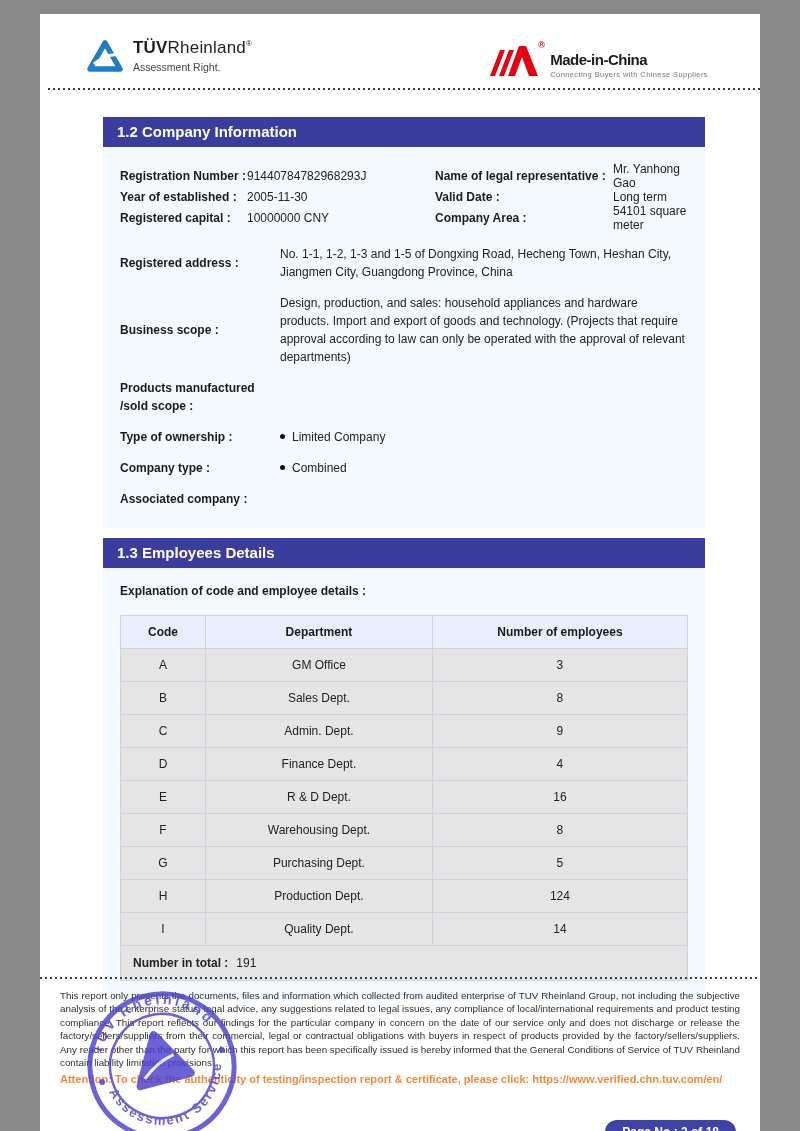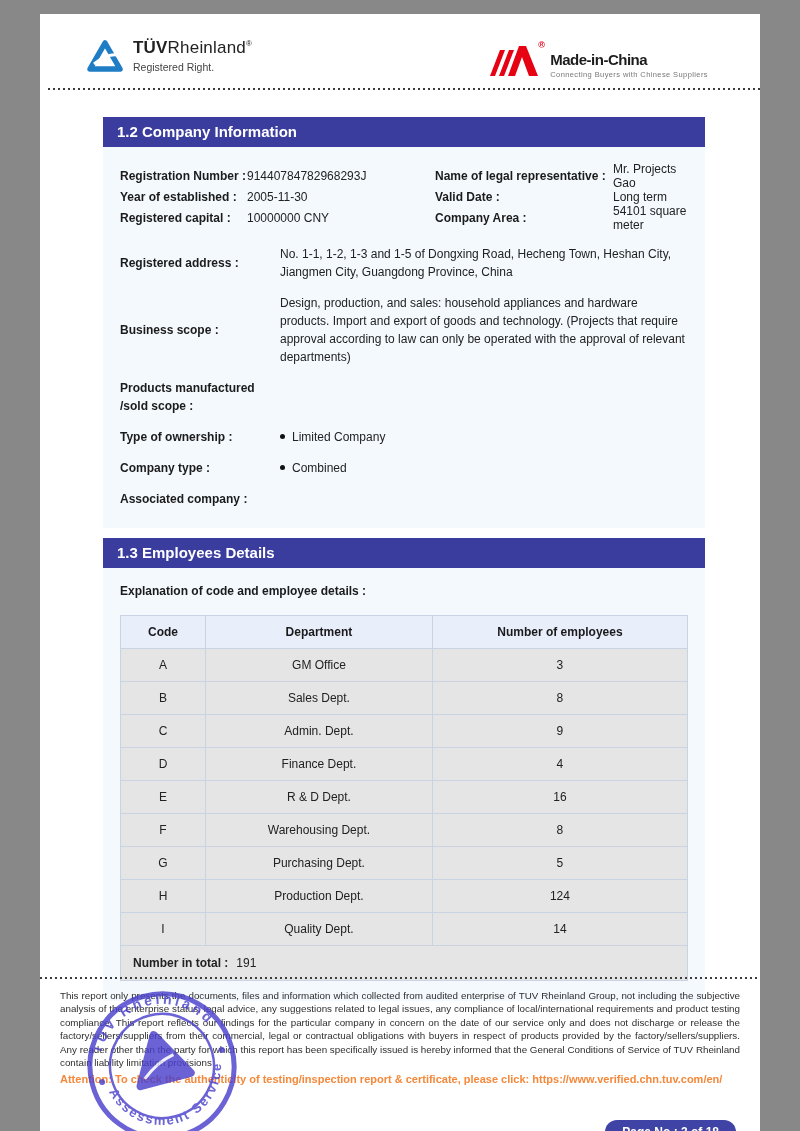--- a/index.html
+++ b/index.html
@@ -66,21 +66,21 @@
 <div class="page">
 
   <div class="doc-header">
     <div class="tuv-block">
       <svg width="38" height="36" viewBox="0 0 38 36">
         <path d="M19 5 L34 31 L4 31 Z" fill="none" stroke="#1f7dc5" stroke-width="5.5" stroke-linejoin="round"></path>
         <path d="M8 26 C16 20 24 16 31 17" fill="none" stroke="#ffffff" stroke-width="3"></path>
       </svg>
       <div class="tuv-text">
         <div class="tuv-name"><span class="b">TÜV</span><span>Rheinland</span><sup>®</sup></div>
-        <div class="tuv-tagline">Registered Right.</div>
+        <div class="tuv-tagline">Assessment Right.</div>
       </div>
     </div>
     <div class="mic-block">
       <svg width="56" height="44" viewBox="0 0 56 44">
         <polygon points="2,38 12,12 17,12 7,38" fill="#e60113"></polygon>
         <polygon points="11,38 21,12 26,12 16,38" fill="#e60113"></polygon>
         <polygon points="20,38 31,8 38,8 50,38 41,38 34,19 27,38" fill="#e60113"></polygon>
       </svg>
       <span class="mic-reg">®</span>
       <div class="mic-text">
@@ -91,21 +91,21 @@
   </div>
   <div class="dotted top"></div>
 
   <section class="panel">
     <div class="panel-header">1.2 Company Information</div>
     <div class="panel-body">
       <div class="info-grid">
         <div class="lbl">Registration Number :</div>
         <div class="val">91440784782968293J</div>
         <div class="lbl">Name of legal representative :</div>
-        <div class="val">Mr. Projects Gao</div>
+        <div class="val">Mr. Yanhong Gao</div>
         <div class="lbl">Year of established :</div>
         <div class="val">2005-11-30</div>
         <div class="lbl">Valid Date :</div>
         <div class="val">Long term</div>
         <div class="lbl">Registered capital :</div>
         <div class="val">10000000 CNY</div>
         <div class="lbl">Company Area :</div>
         <div class="val">54101 square meter</div>
       </div>
 

